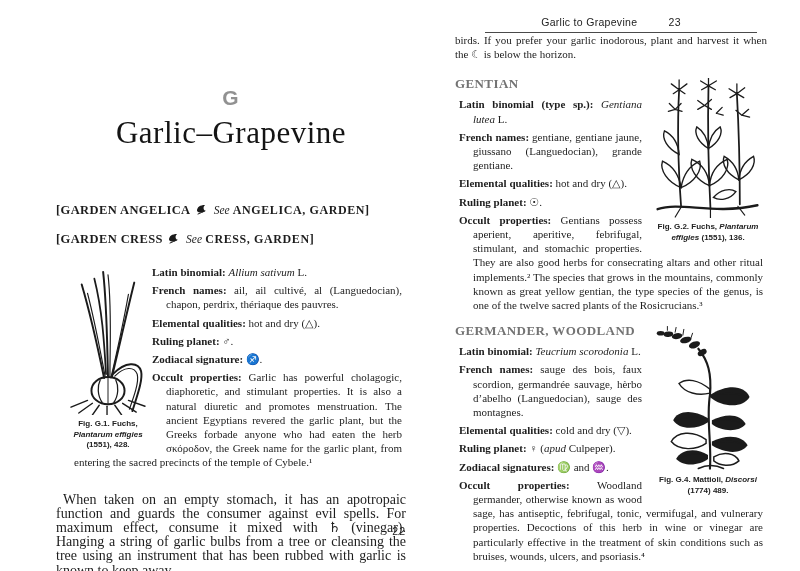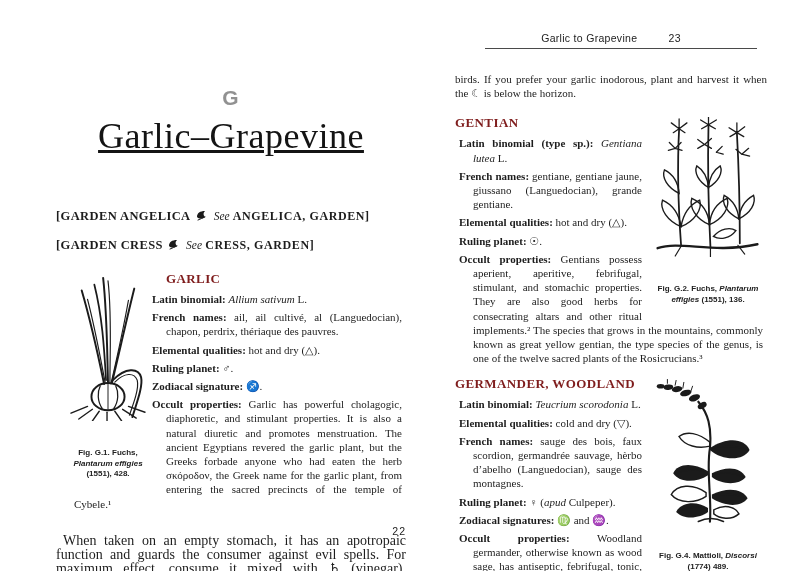--- a/index.html
+++ b/index.html
@@ -15,74 +15,74 @@
   .page-right { left:455px; width:312px; }
 
   
   .chapter-letter {
     padding-top:86px; text-align:center;
     font-family:"Liberation Sans", sans-serif;
     font-weight:bold; font-size:21px; letter-spacing:1px; color:#919191;
   }
   .chapter-title {
     margin-top:5px; text-align:center;
-    font-size:36px; font-weight:400; letter-spacing:0.5px; color:#141414;text-decoration:underline;
+    font-size:31px; font-weight:400; letter-spacing:0.5px; color:#141414;
   }
 
   
   .cross-refs { margin-top:52px; }
   .cross-ref { margin-bottom:13px; font-size:12.5px; white-space:nowrap; }
   .cross-ref .entry-name { font-weight:bold; letter-spacing:0.4px; font-size:12.5px; }
   .cross-ref .fleuron { display:inline-block; vertical-align:-1px; margin:0 4px 0 5px; }
   .cross-ref .see-word { font-style:italic; font-size:11.5px;text-align:center; }
   .cross-ref .target { font-size:12px; font-weight:bold; letter-spacing:0.6px; }
 
   
   .entry { margin-top:17px; }
   .entry-heading {
     font-weight:bold; font-size:13px; letter-spacing:0.4px;
-    margin:0 0 5px 0; color:#7f1d1d;
+    margin:0 0 5px 0; color:#737373;
   }
   .field {
     margin:4px; font-size:11px; line-height:14.2px;
     text-align:justify; text-indent:-14px; padding-left:14px;
   }
   .flabel { font-weight:bold; }
 
   .figure { text-align:center; }
   .fig-left  { float:left;  width:104px; margin:2px 6px 4px 0; }
   .fig-right { float:right; width:118px; margin:2px 0 4px 7px; }
   .fig-caption {
     font-family:"Liberation Sans", sans-serif;
     font-weight:bold; font-size:8px; line-height:10.5px;
-    color:#222; margin-top:23px; padding:0 4px;
+    color:#222; margin-top:0; padding:0 4px;
   }
   .fig-caption i { font-style:italic; }
 
   .continuation {
     clear:both; padding-top:9px;
     font-size:14px; line-height:14.2px; text-align:justify; text-indent:7px;
   }
 
   .folio-left {
     position:absolute; bottom:34px; left:0; width:100%; text-align:right;
     font-family:"Liberation Sans", sans-serif; font-size:10.5px; letter-spacing:1px; color:#222;
   }
 
   
   .running-header {
-    padding-top:32px; text-align:center;
+    padding-top:16px; text-align:center;
     font-family:"Liberation Sans", sans-serif; font-size:10.5px; color:#222;
     letter-spacing:0.3px;
   }
   .running-header .folio-right { display:inline-block; margin-left:28px; }
   .header-rule { border:0; border-bottom:1.2px solid #4a4a4a; margin:4px 10px 0 30px; }
 
   .intro {
-    margin-top:23px; font-size:11px; line-height:14.2px; text-align:justify;
+    margin-top:0; font-size:11px; line-height:14.2px; text-align:justify;
   }
   .entry-right-1 { margin-top:15px; }
   .entry-right-2 { margin-top:11px; }
 
   svg .ln { stroke:#1b1b1b; fill:none; stroke-linecap:round; }
   svg .fl { fill:#1b1b1b; stroke:none; }
 </style>
 </head>
 <body>
 
@@ -139,21 +139,20 @@
           <path class="ln" stroke-width="1.8" d="M48,110 C46,76 44,44 36,12"></path>
 
           <path class="ln" stroke-width="2" d="M55,110 C68,97 81,97 84,107 C86,116 80,132 75,148"></path>
           <path class="ln" stroke-width="1.2" d="M57,112 C67,102 77,102 80,110 C82,118 77,132 72,146"></path>
         </svg>
       </span>
       <div class="fig-caption">
         <span>Fig. G.1. Fuchs, </span><i>Plantarum effigies</i><span> (1551), 428.</span>
       </div>
     </div>
-    <p class="entry-heading">GARLIC</p>
     <div>
         <p class="field"><span class="flabel">Latin binomial:</span> <i>Allium sativum</i><span> L.</span></p>
         <p class="field"><span class="flabel">French names:</span> <span>ail, ail cultivé, al (Languedocian), chapon, perdrix, thériaque des pauvres.</span></p>
         <p class="field"><span class="flabel">Elemental qualities:</span> <span>hot and dry (△).</span></p>
         <p class="field"><span class="flabel">Ruling planet:</span> <span>♂.</span></p>
         <p class="field"><span class="flabel">Zodiacal signature:</span> <span>♐.</span></p>
         <p class="field"><span class="flabel">Occult properties:</span> <span>Garlic has powerful cholagogic, diaphoretic, and stimulant properties. It is also a natural diuretic and promotes menstruation. The ancient Egyptians revered the garlic plant, but the Greeks forbade anyone who had eaten the herb σκόροδον, the Greek name for the garlic plant, from entering the sacred precincts of the temple of Cybele.¹</span></p>
       </div>
     <p class="continuation">When taken on an empty stomach, it has an apotropaic function and guards the consumer against evil spells. For maximum effect, consume it mixed with ♄ (vinegar). Hanging a string of garlic bulbs from a tree or cleansing the tree using an instrument that has been rubbed with garlic is known to keep away</p>
   </div>
@@ -266,20 +265,20 @@
           <path class="ln" stroke-width="1.6" d="M50,148 C58,144 68,144 76,148"></path>
         </svg>
       </span>
       <div class="fig-caption">
         <span>Fig. G.4. Mattioli, </span><i>Discorsi</i><span> (1774) 489.</span>
       </div>
     </div>
     <p class="entry-heading">GERMANDER, WOODLAND</p>
     <div>
         <p class="field"><span class="flabel">Latin binomial:</span> <i>Teucrium scorodonia</i><span> L.</span></p>
+        <p class="field"><span class="flabel">French names:</span> <span>sauge des bois, faux scordion, germandrée sauvage, hèrbo d’abelho (Languedocian), sauge des montagnes.</span></p>
         <p class="field"><span class="flabel">Elemental qualities:</span> <span>cold and dry (▽).</span></p>
-        <p class="field"><span class="flabel">French names:</span> <span>sauge des bois, faux scordion, germandrée sauvage, hèrbo d’abelho (Languedocian), sauge des montagnes.</span></p>
         <p class="field"><span class="flabel">Ruling planet:</span> <span>♀ (</span><i>apud</i><span> Culpeper).</span></p>
         <p class="field"><span class="flabel">Zodiacal signatures:</span> <span>♍ and ♒.</span></p>
         <p class="field"><span class="flabel">Occult properties:</span> <span>Woodland germander, otherwise known as wood sage, has antiseptic, febrifugal, tonic, vermifugal, and vulnerary properties. Decoctions of this herb in wine or vinegar are particularly effective in the treatment of skin conditions such as bruises, wounds, ulcers, and psoriasis.⁴</span></p>
       </div>
   </div>
 </div>
 
 </body></html>

